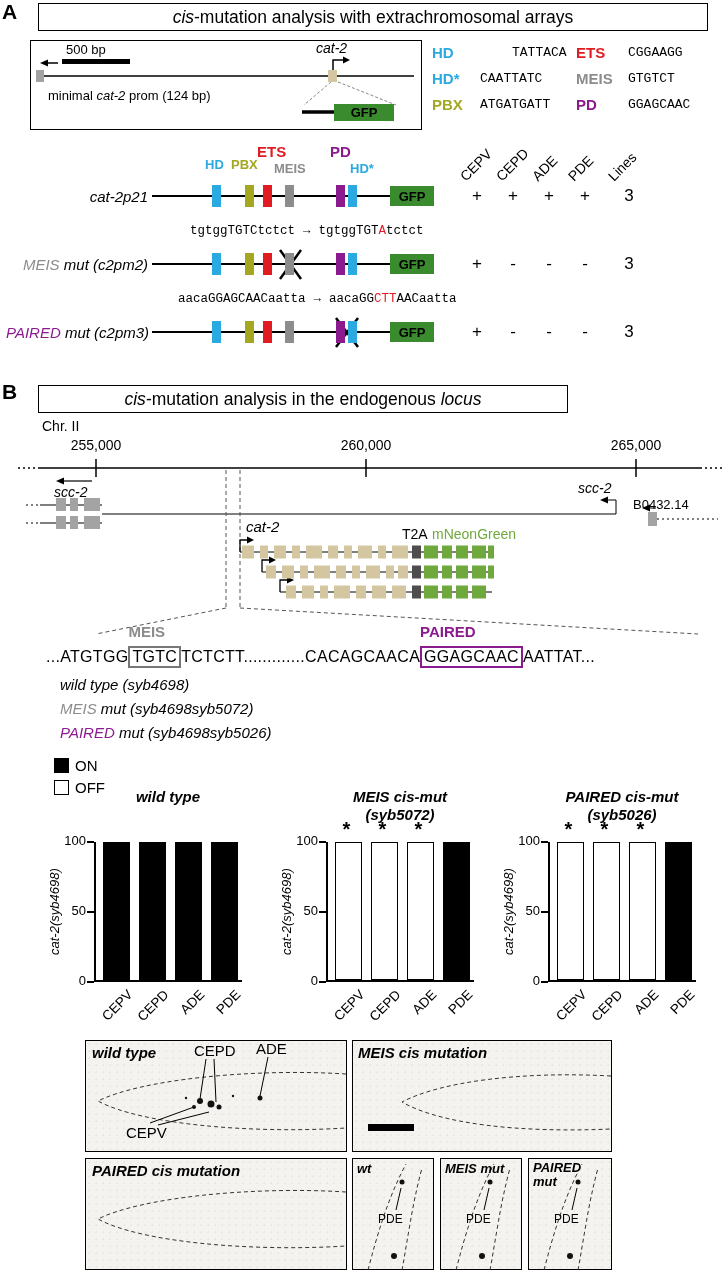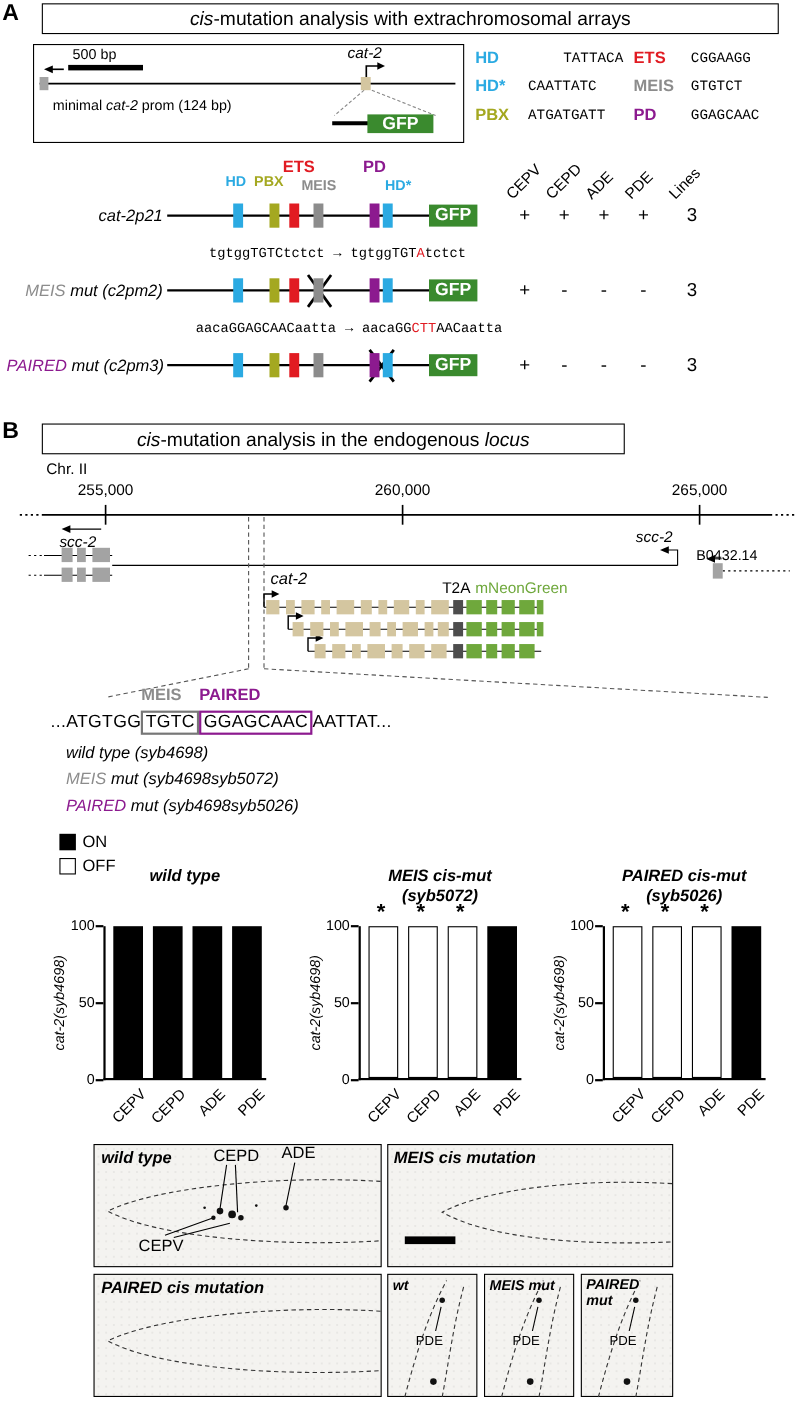--- a/index.html
+++ b/index.html
@@ -14,21 +14,21 @@
   svg.lines { position:absolute; left:0; top:0; z-index:1; pointer-events:none; }
   .panel-label { position:absolute; font-size:21px; font-weight:bold; z-index:2; }
   .titlebox { position:absolute; border:1.7px solid #000; height:28px; text-align:center; font-size:17.5px; padding-top:3px; z-index:2; background:#fff; }
   .insetbox { position:absolute; border:1.7px solid #000; z-index:0; background:#fff; }
   .mbox { position:absolute; width:9px; height:22px; z-index:2; }
   .mb-hd { background:var(--hd-blue); }
   .mb-pbx { background:var(--pbx-green); }
   .mb-ets { background:var(--ets-red); }
   .mb-meis { background:var(--meis-gray); }
   .mb-pd { background:var(--pd-purple); }
-  .gfpbox { position:absolute; background:var(--gfp-green); color:#ffffff; font-weight:bold; font-size:16px; display:flex; align-items:center; justify-content:center; z-index:2; }
+  .gfpbox { position:absolute; background:var(--gfp-green); color:#000000; font-weight:bold; font-size:13px; display:flex; align-items:center; justify-content:center; z-index:2; }
   .res { position:absolute; width:22px; text-align:center; font-size:17px; z-index:2; }
   .rothead { position:absolute; font-size:14px; white-space:nowrap; transform:rotate(-45deg); transform-origin:0 100%; z-index:2; }
   .motname { font-size:15px; font-weight:bold; }
   .motseq { font-size:13px; font-family:"Liberation Mono", monospace; }
   .mutred { color:var(--mut-red); }
   .seqrow { position:absolute; display:flex; align-items:baseline; white-space:pre; z-index:2; }
   .seqbox { position:relative; border:2px solid #777; padding:0 2px; }
   .seqbox.purple { border-color:var(--pd-purple); }
   .sitelabel { position:absolute; top:-25px; left:-2px; font-weight:bold; font-size:15px; letter-spacing:0; white-space:nowrap; }
   .graybox { position:absolute; background:#a3a3a3; z-index:2; }
@@ -342,21 +342,21 @@
 
   <div class="t it" style="left:578px;top:480px;">scc-2</div>
   <div class="t" style="left:633px;top:497px;font-size:13px;">B0432.14</div>
   <div class="graybox" style="left:648px;top:512px;width:9px;height:14px;"></div>
 
   <div class="t it" style="left:246px;top:518px;font-size:15px;">cat-2</div>
   <div class="t" style="left:402px;top:526px;">T2A</div>
   <div class="t" style="left:432px;top:526px;color:var(--m-neon-green, #6FA83C);">mNeonGreen</div>
 
   <div class="seqrow" style="left:46px;top:646px;font-size:16px;letter-spacing:0.3px;">
-    <span>...ATGTGG</span><span class="seqbox"><span class="sitelabel" style="color:var(--meis-gray);">MEIS</span><span>TGTC</span></span><span class="seqbox purple"><span class="sitelabel" style="color:var(--pd-purple);">PAIRED</span><span>GGAGCAAC</span></span><span>AATTAT...</span>
+    <span>...ATGTGG</span><span class="seqbox"><span class="sitelabel" style="color:var(--meis-gray);">MEIS</span><span>TGTC</span></span><span>TCTCTT.............CACAGCAACA</span><span class="seqbox purple"><span class="sitelabel" style="color:var(--pd-purple);">PAIRED</span><span>GGAGCAAC</span></span><span>AATTAT...</span>
   </div>
 
   <div class="t it" style="left:60px;top:676px;font-size:15px;">
     <span>wild type</span><span> (syb4698)</span>
   </div>
   <div class="t it" style="left:60px;top:700px;font-size:15px;">
     <span style="color:var(--meis-gray);">MEIS</span><span> mut (syb4698syb5072)</span>
   </div>
   <div class="t it" style="left:60px;top:724px;font-size:15px;">
     <span style="color:var(--pd-purple);">PAIRED</span><span> mut (syb4698syb5026)</span>

